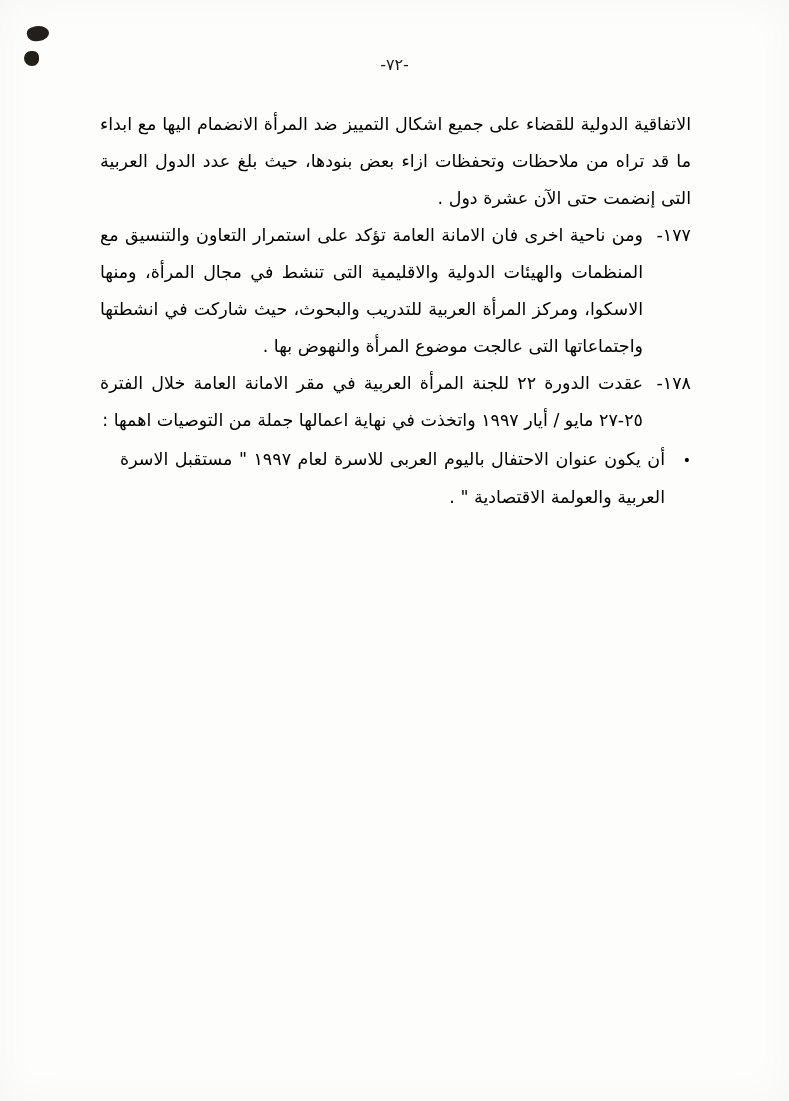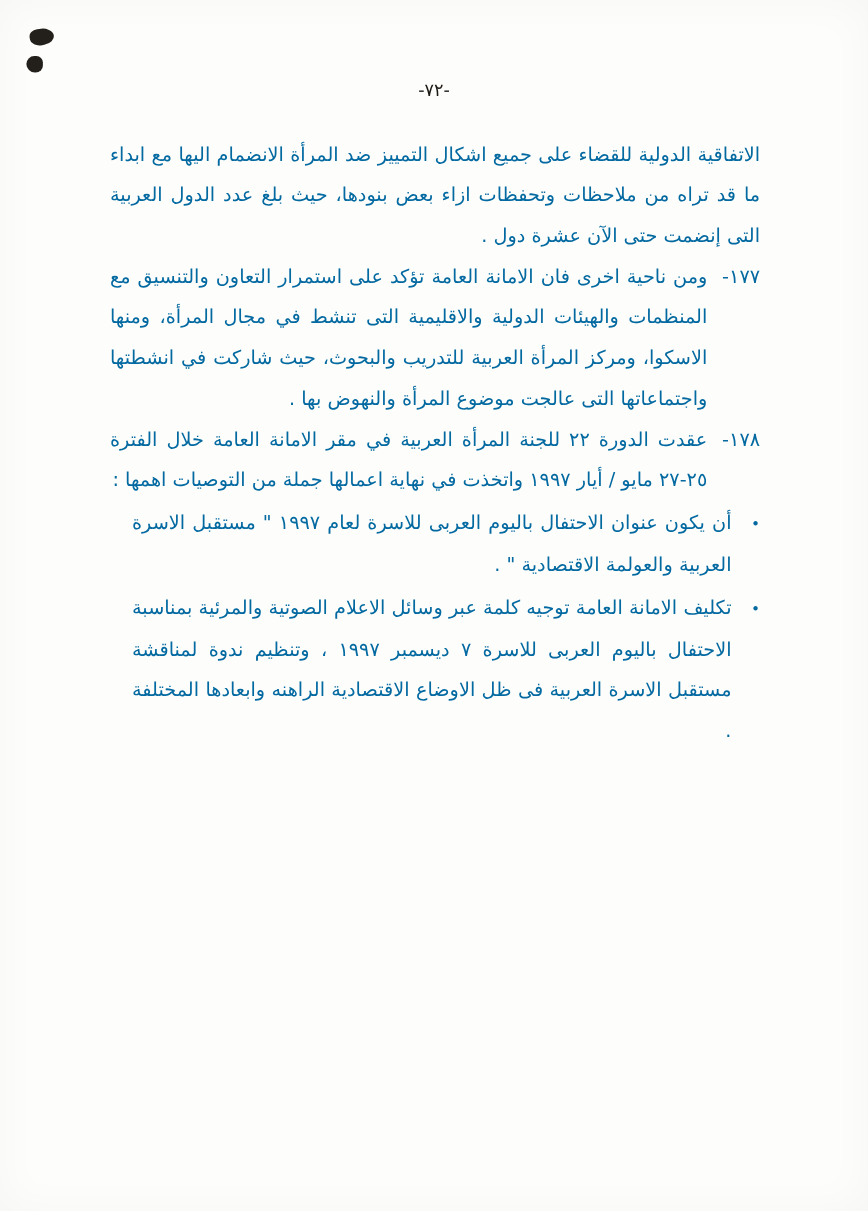--- a/index.html
+++ b/index.html
@@ -19,34 +19,34 @@
     overflow: hidden;
     box-shadow: inset 0 0 40px rgba(0,0,0,0.03);
   }
 
   
   .artifact { position: absolute; background: #23201c; }
   .artifact-1 { left: 27px; top: 26px; width: 22px; height: 15px; border-radius: 40% 60% 50% 50%; transform: rotate(-10deg); }
   .artifact-2 { left: 24px; top: 51px; width: 15px; height: 15px; border-radius: 55% 45% 50% 60%; }
 
   .page-number {
-    padding-top: 72px;
+    padding-top: 55px;
     text-align: center;
     font-size: 16px;
     letter-spacing: 1px;
     color: #1c1813;
   }
 
   .doc-body {
     direction: rtl;
     margin: 32px 98px 0 100px;
     font-size: 17.5px;
     line-height: 37px;
     text-align: justify;
-    color: #0369a1;
+    color: #000000;
   }
 
   p.para { text-align: justify; }
 
   .first-indent { text-indent: 22px; }
 
   .numbered { padding-right: 48px; }
   .numbered .marker {
     display: inline-block;
     width: 48px;
@@ -91,17 +91,16 @@
     <p class="para">الاتفاقية الدولية للقضاء على جميع اشكال التمييز ضد المرأة الانضمام اليها مع ابداء ما قد تراه من ملاحظات وتحفظات ازاء بعض بنودها، حيث بلغ عدد الدول العربية التى إنضمت حتى الآن عشرة دول .</p>
 
 
     <p class="para numbered"><span class="marker">١٧٧-</span><span>ومن ناحية اخرى فان الامانة العامة تؤكد على استمرار التعاون والتنسيق مع المنظمات والهيئات الدولية والاقليمية التى تنشط في مجال المرأة، ومنها الاسكوا، ومركز المرأة العربية للتدريب والبحوث، حيث شاركت في انشطتها واجتماعاتها التى عالجت موضوع المرأة والنهوض بها .</span></p>
 
 
     <p class="para numbered"><span class="marker">١٧٨-</span><span>عقدت الدورة ٢٢ للجنة المرأة العربية في مقر الامانة العامة خلال الفترة ٢٥-٢٧ مايو / أيار ١٩٩٧ واتخذت في نهاية اعمالها جملة من التوصيات اهمها :</span></p>
 
     <ul class="bullets">
       <li class="bullet"><span class="dot">•</span><span>أن يكون عنوان الاحتفال باليوم العربى للاسرة لعام ١٩٩٧ " مستقبل الاسرة العربية والعولمة الاقتصادية " .</span></li>
-      <li class="bullet"><span class="dot">•</span><span>تكليف الامانة العامة توجيه كلمة عبر وسائل الاعلام الصوتية والمرئية بمناسبة الاحتفال باليوم العربى للاسرة ٧ ديسمبر ١٩٩٧ ، وتنظيم ندوة لمناقشة مستقبل الاسرة العربية فى ظل الاوضاع الاقتصادية الراهنه وابعادها المختلفة .</span></li>
     </ul>
 
   </div>
 </div>
 
 </body></html>

